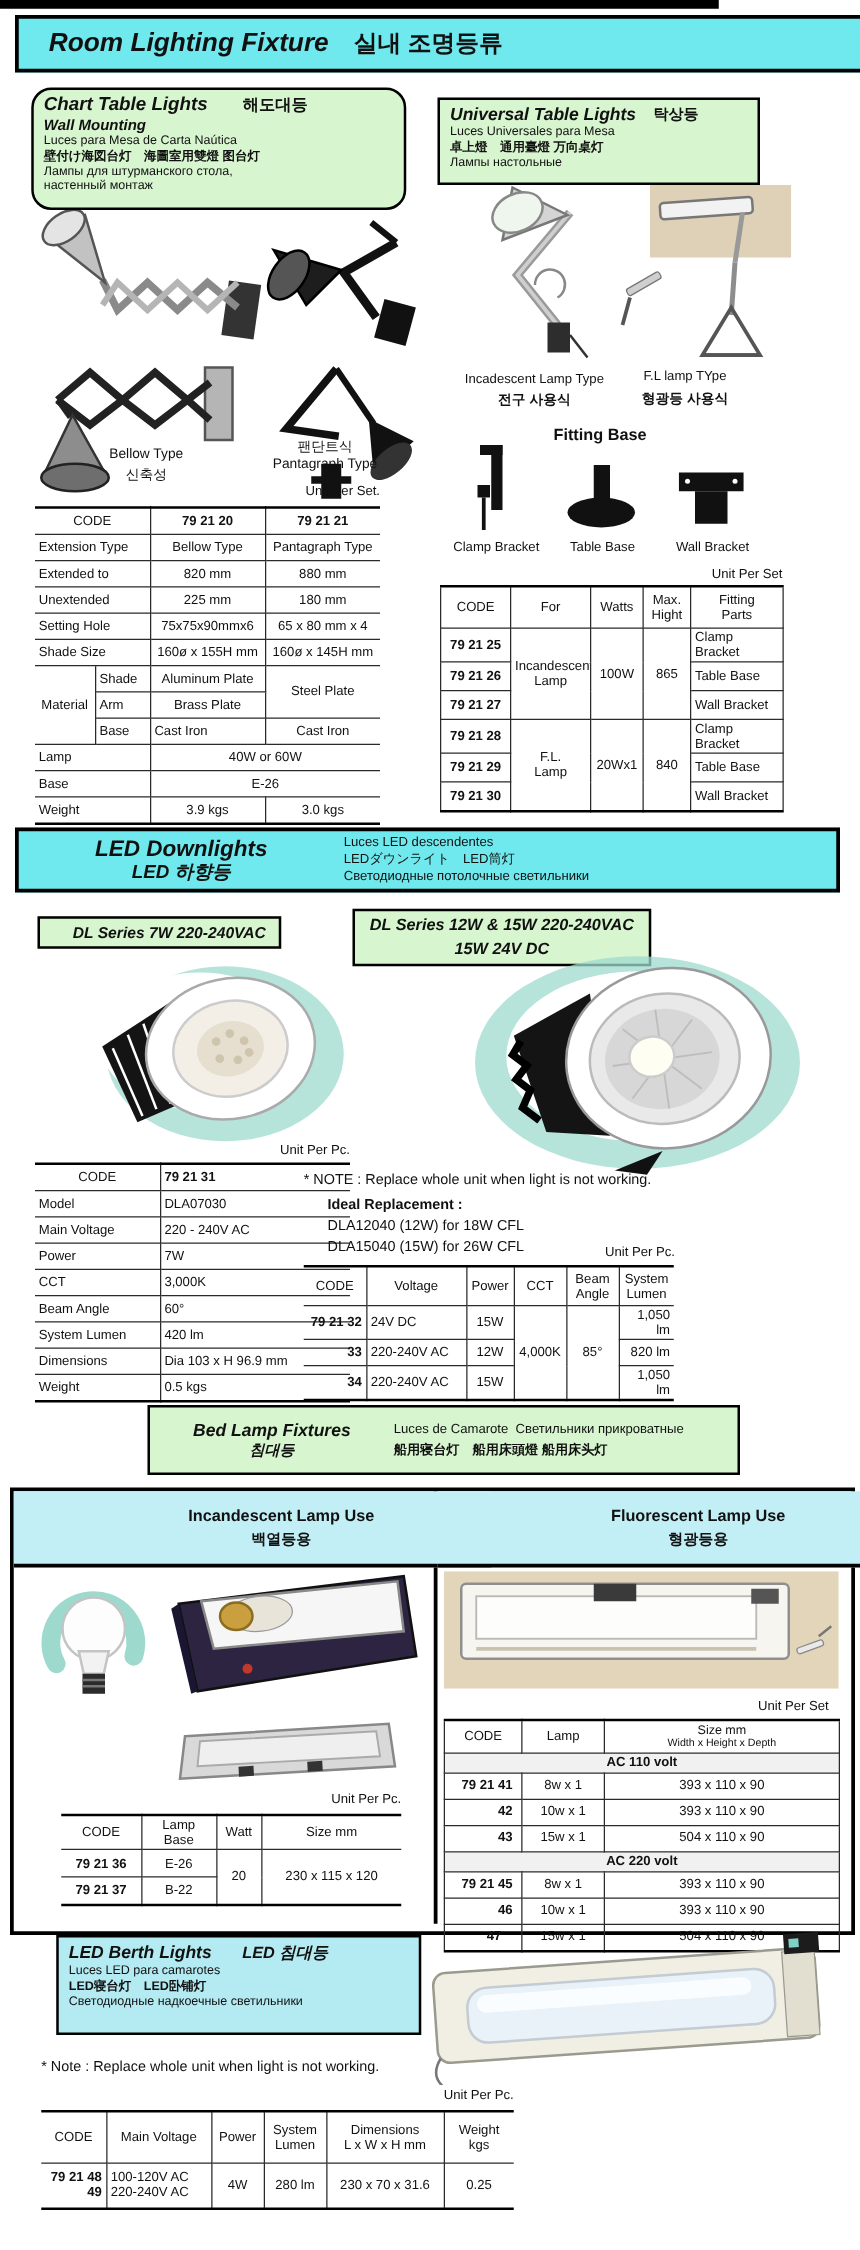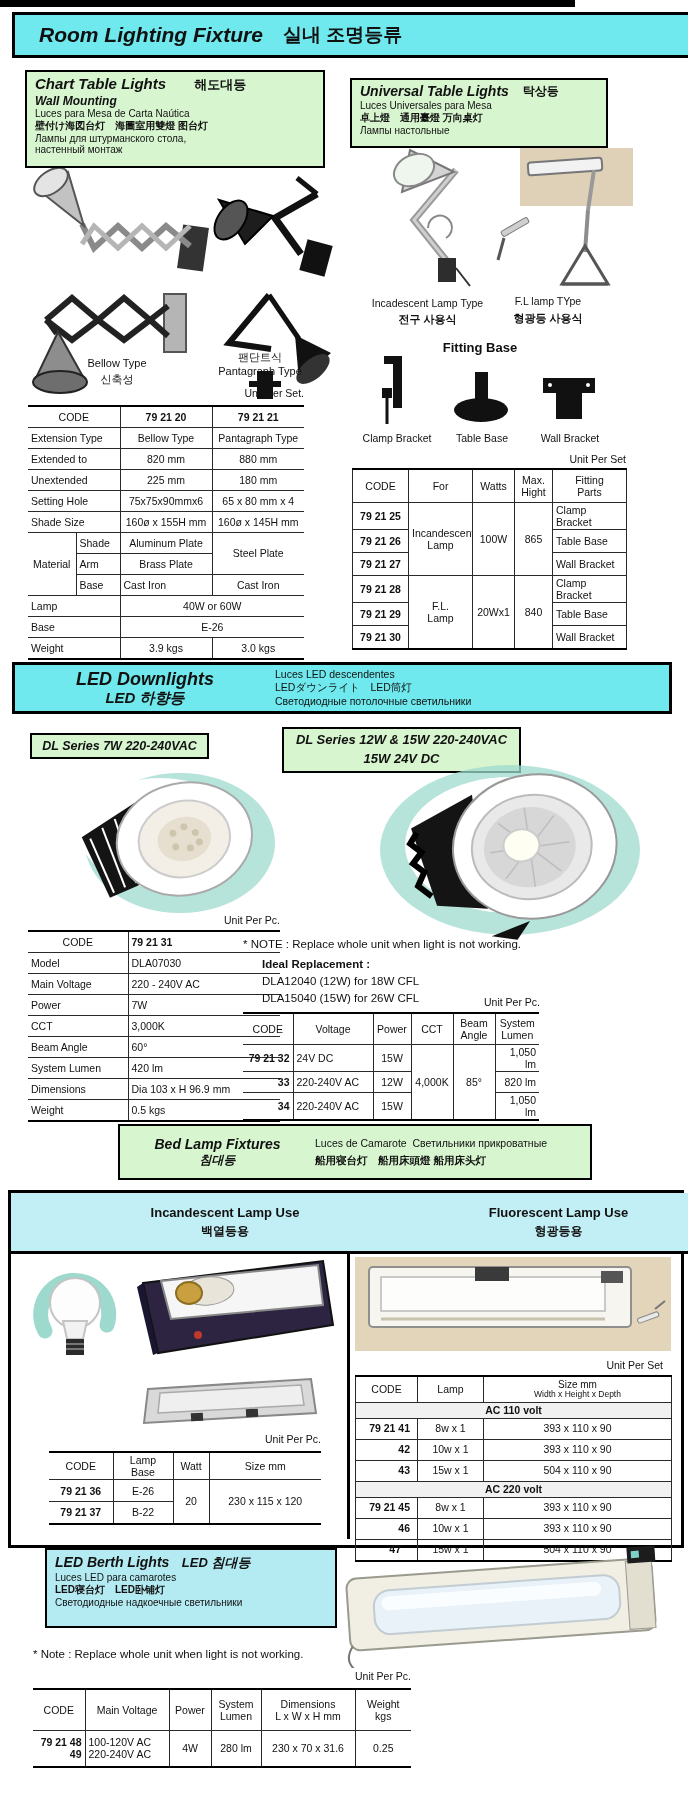--- a/index.html
+++ b/index.html
@@ -27,21 +27,21 @@
 
 <div id="page">
 
   <div class="abs" style="left:0;top:0;width:575px;height:7px;background:#000;"></div>
 
   <div class="abs cyan box3" style="left:12px;top:12px;width:654px;height:40px;display:flex;align-items:center;gap:20px;padding-left:24px;">
     <span class="b i" style="font-size:21px;">Room Lighting Fixture</span>
     <span class="b" style="font-size:19px;">실내 조명등류</span>
   </div>
 
-  <div class="abs green box2" style="left:25px;top:70px;width:280px;height:88px;padding:3px 8px;">
+  <div class="abs green box2" style="left:25px;top:70px;width:280px;height:88px;padding:3px 8px;border-radius:16px;">
     <div style="display:flex;align-items:baseline;">
       <span class="b i fs15">Chart Table Lights</span>
       <span class="b fs13" style="margin-left:28px;">해도대등</span>
     </div>
     <div class="b i fs12">Wall Mounting</div>
     <div class="fs10">Luces para Mesa de Carta Naútica</div>
     <div class="fs10 b">壁付け海図台灯　海圖室用雙燈 图台灯</div>
     <div class="fs10 pre">Лампы для штурманского стола,
 настенный монтаж</div>
   </div>
@@ -269,21 +269,21 @@
       <div class="b i" style="font-size:18px;line-height:1.1;">LED Downlights</div>
       <div class="b i" style="font-size:15px;line-height:1.1;">LED 하향등</div>
     </div>
     <div style="font-size:10.5px;line-height:1.25;">
       <div>Luces LED descendentes</div>
       <div>LEDダウンライト　LED筒灯</div>
       <div>Светодиодные потолочные светильники</div>
     </div>
   </div>
 
-  <div class="abs green box2 b i c" style="left:30px;top:733px;width:175px;height:22px;line-height:22px;font-size:12.5px;">DL Series 7W 220-240VAC</div>
+  <div class="abs green box2 b i c" style="left:30px;top:733px;width:175px;height:22px;line-height:22px;font-size:12.5px;padding-left:16px;">DL Series 7W 220-240VAC</div>
   <div class="abs green box2 b i c" style="left:282px;top:727px;width:235px;height:40px;font-size:13px;line-height:1.45;padding-top:2px;">
     <div>DL Series  12W &amp; 15W 220-240VAC</div>
     <div>15W 24V DC</div>
   </div>
 
   <svg class="abs" style="left:55px;top:763px;" width="230" height="158" viewBox="0 0 230 158">
     <ellipse cx="125" cy="80" rx="95" ry="70" fill="#9ED9CE" opacity="0.75"></ellipse>
     <ellipse cx="105" cy="70" rx="80" ry="55" fill="#fff"></ellipse>
     <g transform="rotate(-12 120 80)">
       <polygon points="30,55 95,30 95,110 45,120" fill="#141414"></polygon>
@@ -556,21 +556,21 @@
             <td class="c fs10">15w x 1</td>
             <td class="c fs10">504 x 110 x 90</td>
           </tr>
     </tbody>
       </table>
   </div>
 
   <div class="abs" style="left:45px;top:1548px;width:272px;height:70px;background:#B4EAF2;border:2.5px solid #000;padding:3px 8px;">
     <div>
       <span class="b i fs14">LED Berth Lights</span>
-      <span class="b i fs13" style="margin-left:8px;">LED 침대등</span>
+      <span class="b i fs13" style="margin-left:20px;">LED 침대등</span>
     </div>
     <div class="fs10">Luces LED para camarotes</div>
     <div class="fs10 b">LED寝台灯　LED卧铺灯</div>
     <div class="fs10">Светодиодные надкоечные светильники</div>
   </div>
 
   <svg class="abs" style="left:330px;top:1540px;" width="352" height="128" viewBox="0 0 352 128">
     <g transform="rotate(-4 176 64)">
       <rect x="18" y="28" width="306" height="72" rx="10" fill="#f1eee3" stroke="#9a9a8f" stroke-width="2"></rect>
       <rect x="44" y="42" width="246" height="44" rx="16" fill="#e9f2f8" stroke="#c2ccd2" stroke-width="2"></rect>

